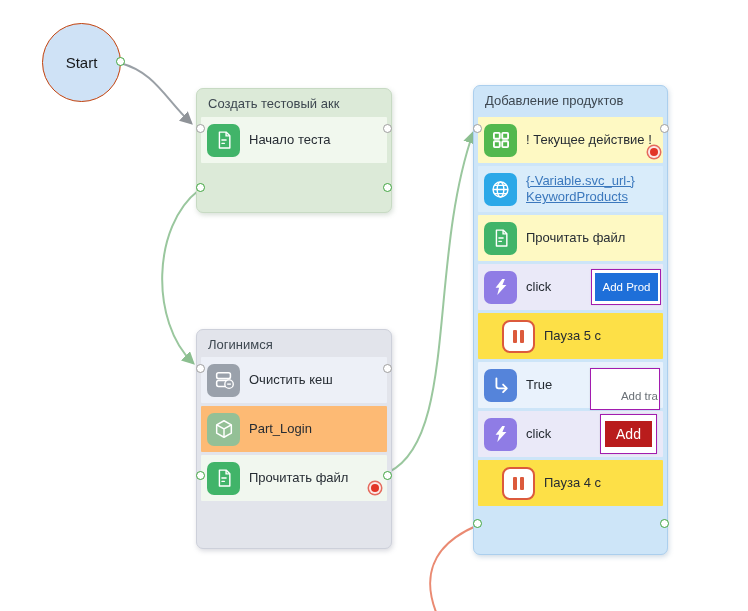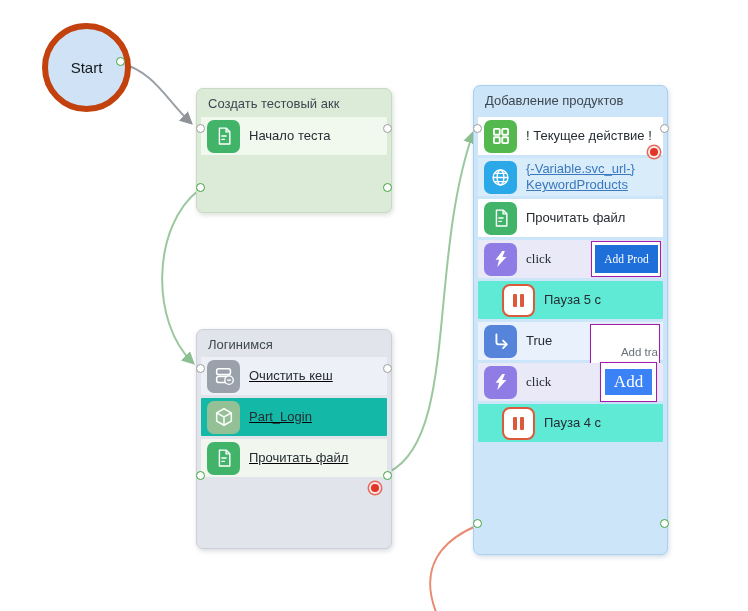--- a/index.html
+++ b/index.html
@@ -4,73 +4,73 @@
 <style>
   html,body{margin:0;padding:0;background:#fff;}
   .canvas{position:relative;width:748px;height:611px;background:#ffffff;
           font-family:"Liberation Sans",sans-serif;overflow:hidden;}
 
   
   .wires{position:absolute;left:0;top:0;z-index:1;}
 
   
   .start-node{position:absolute;left:42px;top:23px;width:77px;height:77px;border-radius:50%;
-    background:#cfe2f6;border:6px solid #c2410c;display:flex;align-items:center;justify-content:center;
+    background:#cfe2f6;border:1px solid #c2410c;display:flex;align-items:center;justify-content:center;
     font-size:15px;color:#16181a;z-index:2;}
 
   
   .group{position:absolute;border-radius:7px;z-index:2;box-sizing:border-box;}
   #group-create{left:196px;top:88px;width:196px;height:125px;background:#dcead8;border:1px solid #c7dac3;
     box-shadow:1px 2px 5px rgba(110,140,110,.28);}
   #group-login{left:196px;top:329px;width:196px;height:220px;background:#e2e4eb;border:1px solid #cdd0da;
     box-shadow:1px 2px 5px rgba(115,120,140,.28);}
   #group-products{left:473px;top:85px;width:195px;height:470px;background:#cde5f8;border:1px solid #abcfee;
     box-shadow:1px 2px 5px rgba(100,135,170,.3);}
   .group-title{font-size:13px;color:#3d4750;padding:7px 11px 0;}
   .rows{position:absolute;left:4px;right:4px;}
   #group-create .rows{top:28px;}
-  #group-login .rows{top:27px;text-decoration:underline;}
+  #group-login .rows{top:27px;}
   #group-products .rows{top:31px;}
 
-  .row{height:38px;margin-bottom:3px;display:flex;align-items:center;gap:9px;
+  .row{height:46px;margin-bottom:3px;display:flex;align-items:center;gap:9px;
        padding:0 6px;position:relative;border-radius:1px;box-sizing:border-box;}
   .label{font-size:13px;color:#262c33;line-height:1.25;white-space:pre-line;}
   .icon{width:33px;height:33px;border-radius:7px;flex:none;display:flex;
         align-items:center;justify-content:center;box-sizing:border-box;}
 
   
   .ic-doc{background:#41b469;}
   .ic-cube{background:#94c096;}
   .ic-gray{background:#9aa1ab;}
   .ic-grid{background:#53b84e;}
   .ic-globe{background:#2ba8e8;}
   .ic-bolt{background:#8f7ce5;}
   .ic-branch{background:#5584da;}
   .ic-pause{background:#fff;border:2px solid #dc5a3c;border-radius:8px;gap:3.5px;}
   .ic-pause .bar{width:3.5px;height:13px;background:#dc5a3c;border-radius:1px;}
 
   
   .bg-g1{background:#f1f8ee;} .bg-g2{background:#e5f2e1;}
-  .bg-gray{background:#edf0f7;} .bg-green{background:#14b8a6;text-align:right;} .bg-greenlight{background:#f1f7ef;}
-  .bg-p-green{background:#ffffff;text-align:center;} .bg-p-blue{background:#d9ecfa;} .bg-p-purple{background:#eae9f8;font-family:Liberation Serif, serif;}
-  .bg-p-red{background:#5eead4;padding-left:24px;} .bg-p-blue2{background:#dfeefb;} .bg-p-blue3{background:#e9f2fc;}
+  .bg-gray{background:#edf0f7;} .bg-green{background:#fdba74;text-align:right;} .bg-greenlight{background:#f1f7ef;}
+  .bg-p-green{background:#fef9c3;text-align:center;} .bg-p-blue{background:#d9ecfa;} .bg-p-purple{background:#eae9f8;}
+  .bg-p-red{background:#fde047;padding-left:24px;} .bg-p-blue2{background:#dfeefb;} .bg-p-blue3{background:#e9f2fc;}
 
   .link span{display:block;color:#3b78bd;text-decoration:underline;font-size:13px;}
 
   
   .shot{margin-left:auto;background:#fff;border:1px solid #a21caf;position:relative;
         box-shadow:0 0 2px rgba(0,0,0,.1);box-sizing:border-box;flex:none;}
   .shot-addprod{width:70px;height:36px;margin-right:-4px;}
   .bluebtn{position:absolute;left:3px;top:3px;right:2px;bottom:3px;background:#1e6fd9;color:#fff;
         font-size:11.5px;display:flex;align-items:center;justify-content:center;white-space:nowrap;overflow:hidden;}
   .shot-codes{width:58px;height:39px;padding:3px 4px;font-size:6px;line-height:8px;color:#5a6572;overflow:hidden;}
   .shot-addtra{width:70px;height:42px;margin-right:-3px;display:flex;align-items:center;justify-content:flex-end;
         color:#6b7177;font-size:11.5px;padding:14px 1px 0 0;overflow:hidden;white-space:nowrap;margin-top:8px;}
   .shot-add{width:57px;height:40px;display:flex;align-items:center;justify-content:center;}
-  .bluebtn2{width:47px;height:26px;background:#3b82f6;color:#fff;font-size:17px;
+  .bluebtn2{width:47px;height:26px;background:#b91c1c;color:#fff;font-size:14px;
         display:flex;align-items:center;justify-content:center;}
 
   .varbar{width:5px;height:13px;background:#36b34a;border-radius:2px;flex:none;margin-right:-3px;}
 
   
   .port{position:absolute;width:9px;height:9px;border-radius:50%;background:#fff;box-sizing:border-box;z-index:6;}
   .port.gray{border:1.5px solid #9e9e9e;}
   .port.green{border:1.5px solid #3fa43f;}
 
   

